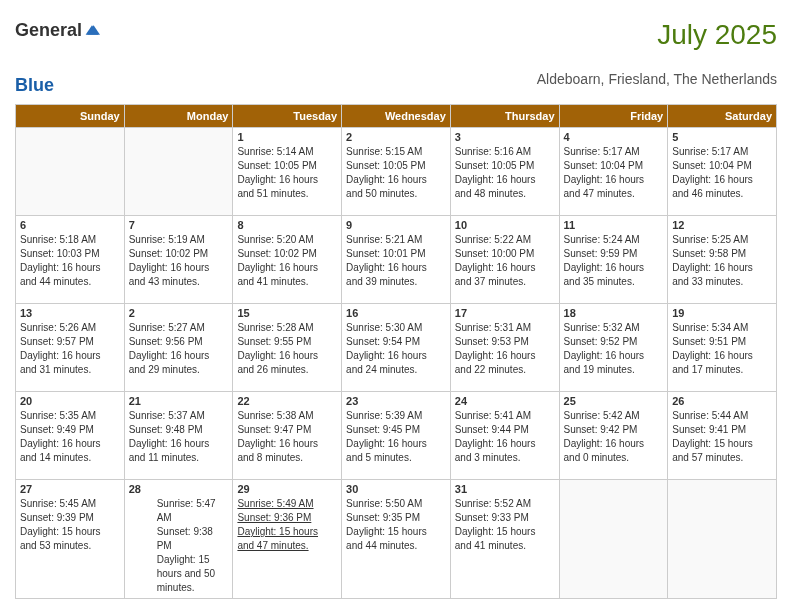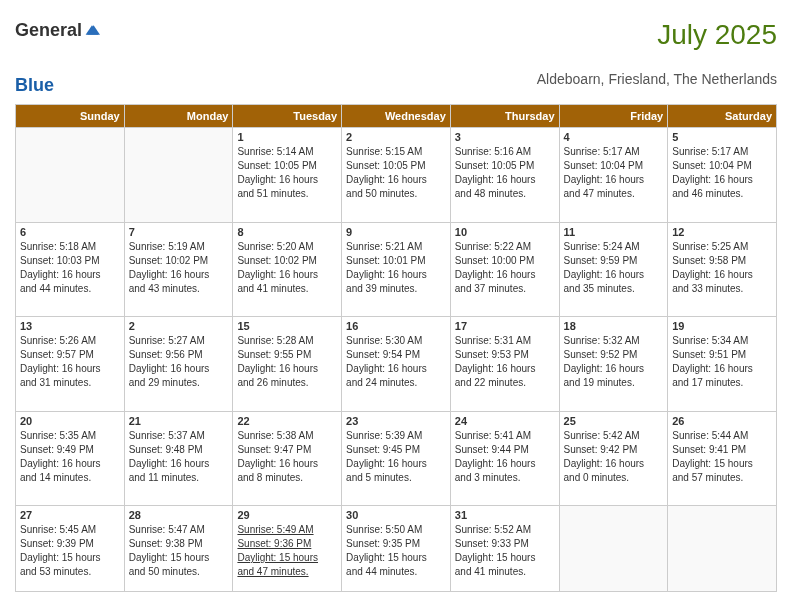--- a/index.html
+++ b/index.html
@@ -308,21 +308,21 @@
         </tr>
         <tr>
           <td>
             <span class="day-number">27</span>
             <div class="day-info" style="white-space: pre-line;">Sunrise: 5:45 AM
 Sunset: 9:39 PM
 Daylight: 15 hours and 53 minutes.</div>
           </td>
           <td>
             <span class="day-number">28</span>
-            <div class="day-info" style="white-space: pre-line;">Sunrise: 5:47 AM
+            <div class="day-info" style="white-space: pre-line; margin-left: 28px;">Sunrise: 5:47 AM
 Sunset: 9:38 PM
 Daylight: 15 hours and 50 minutes.</div>
           </td>
           <td>
             <span class="day-number">29</span>
             <div class="day-info" style="white-space: pre-line; text-decoration: underline;">Sunrise: 5:49 AM
 Sunset: 9:36 PM
 Daylight: 15 hours and 47 minutes.</div>
           </td>
           <td>

